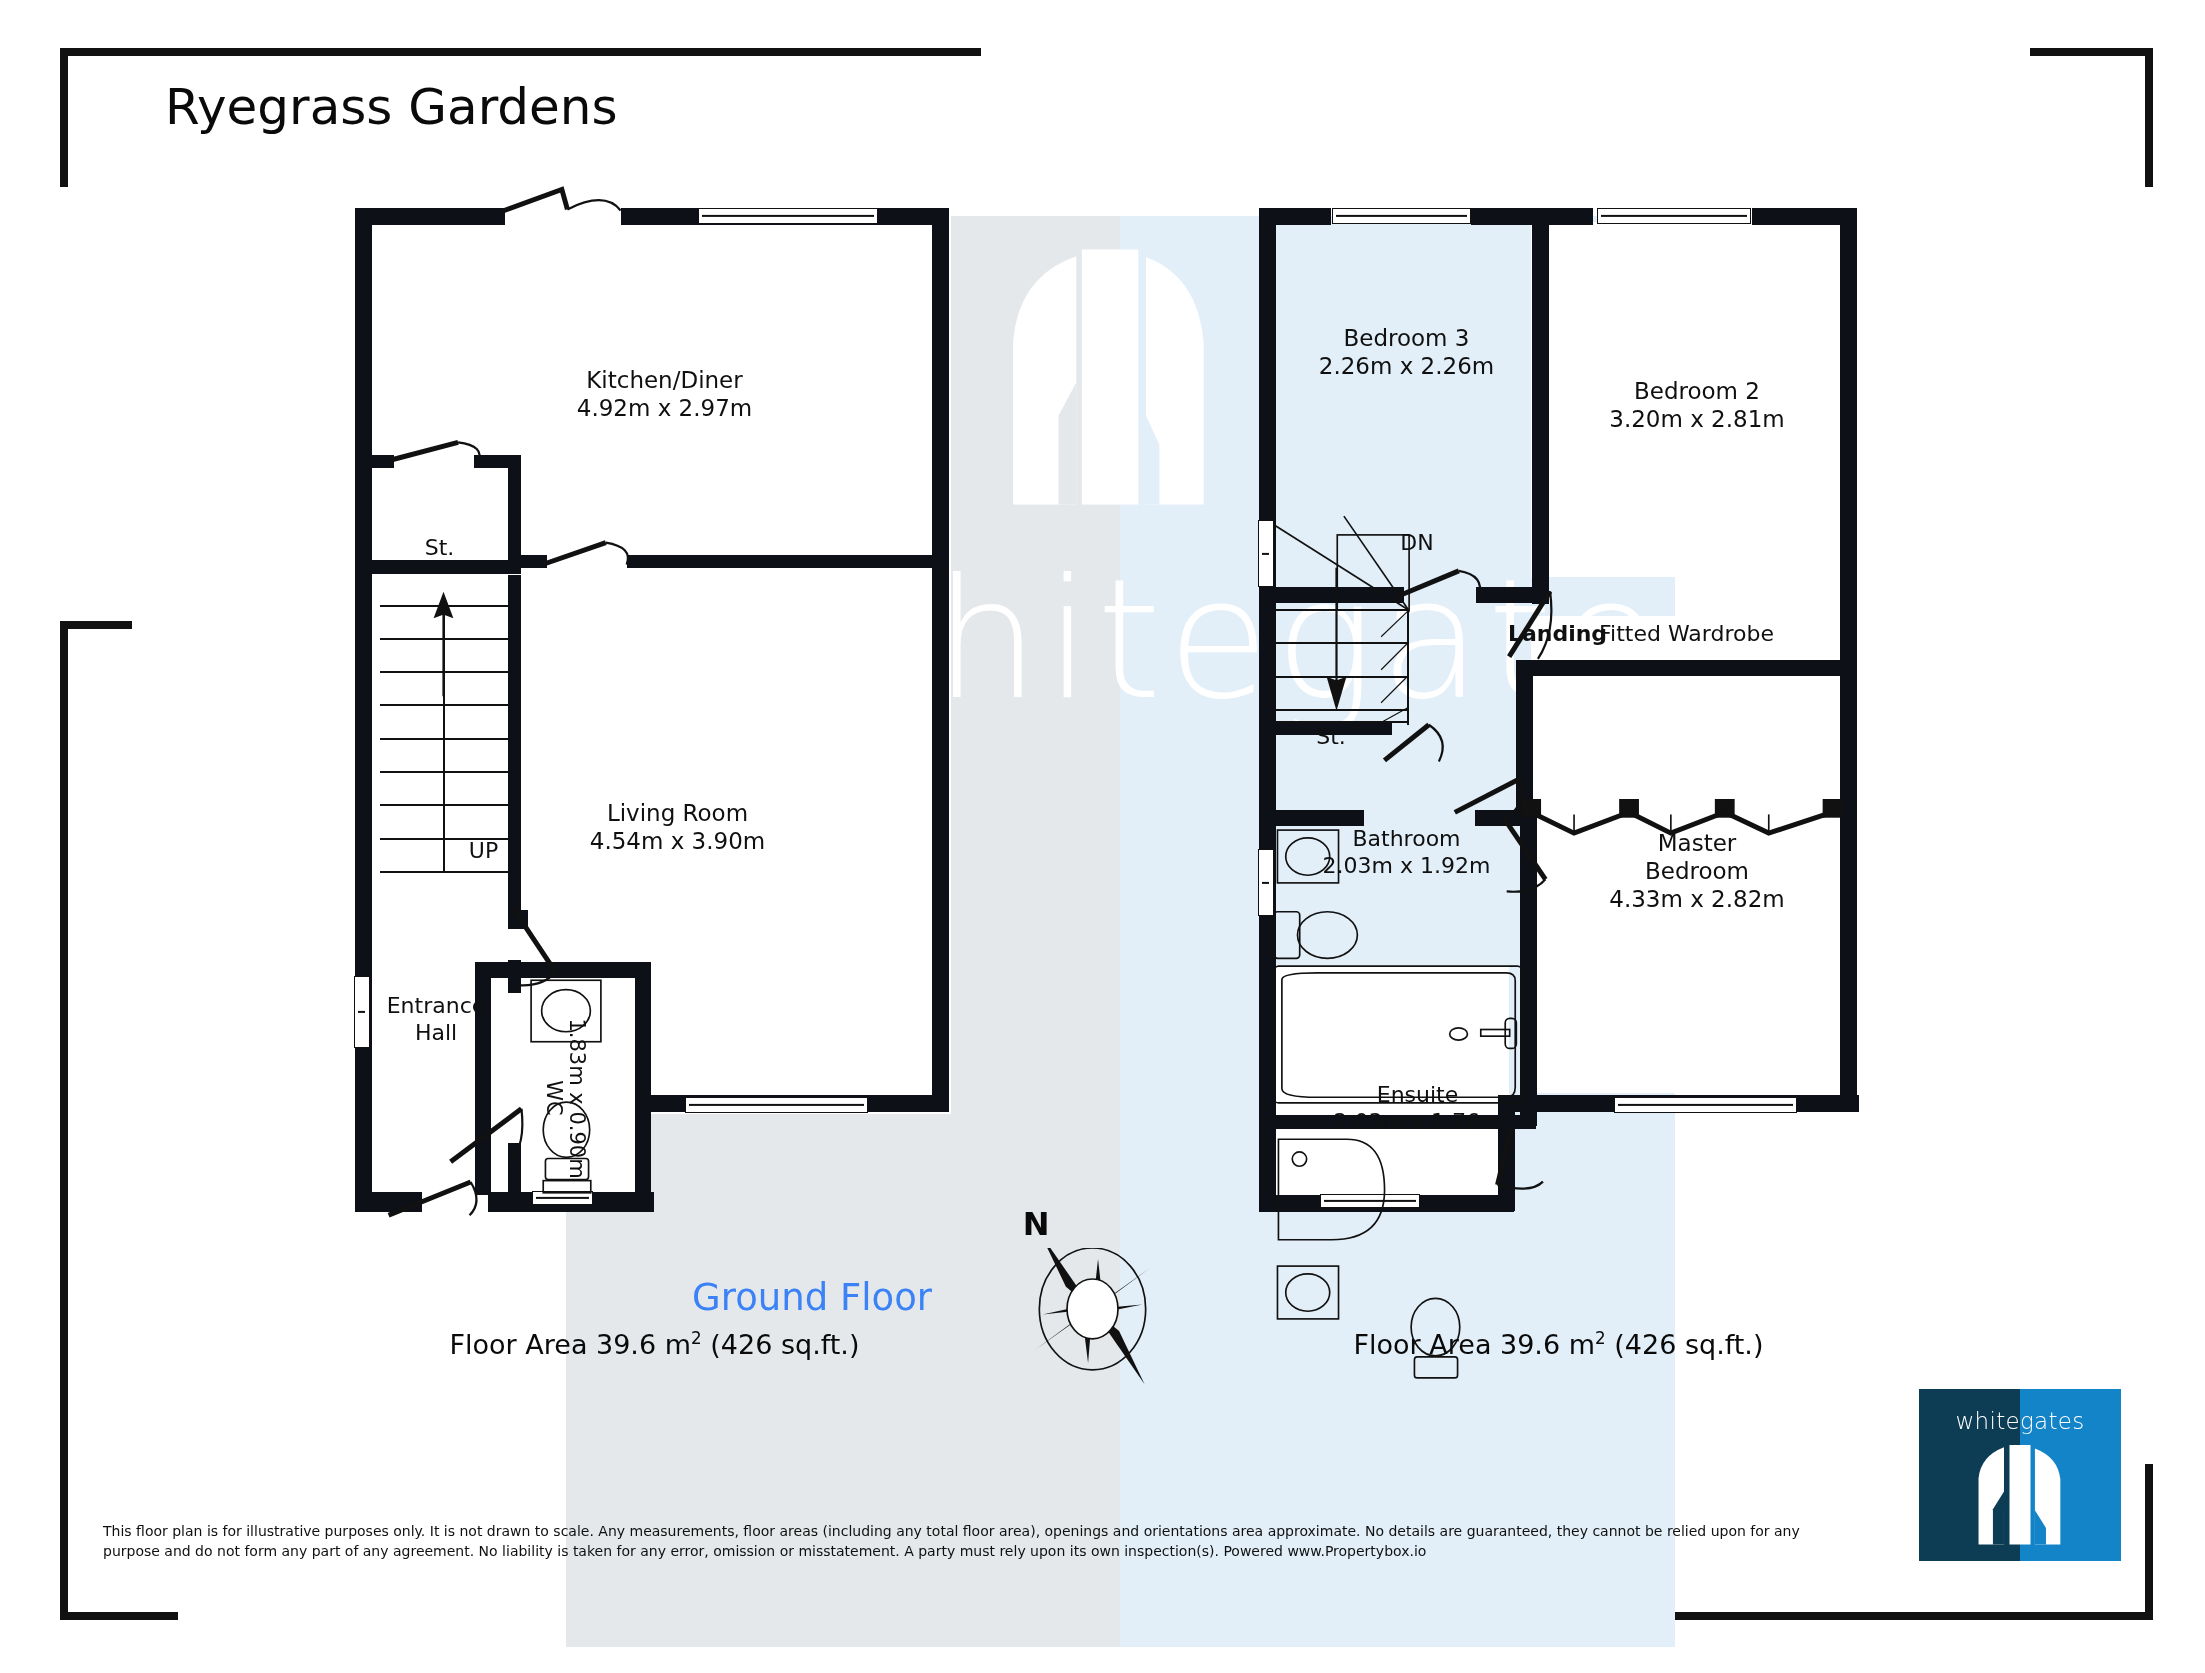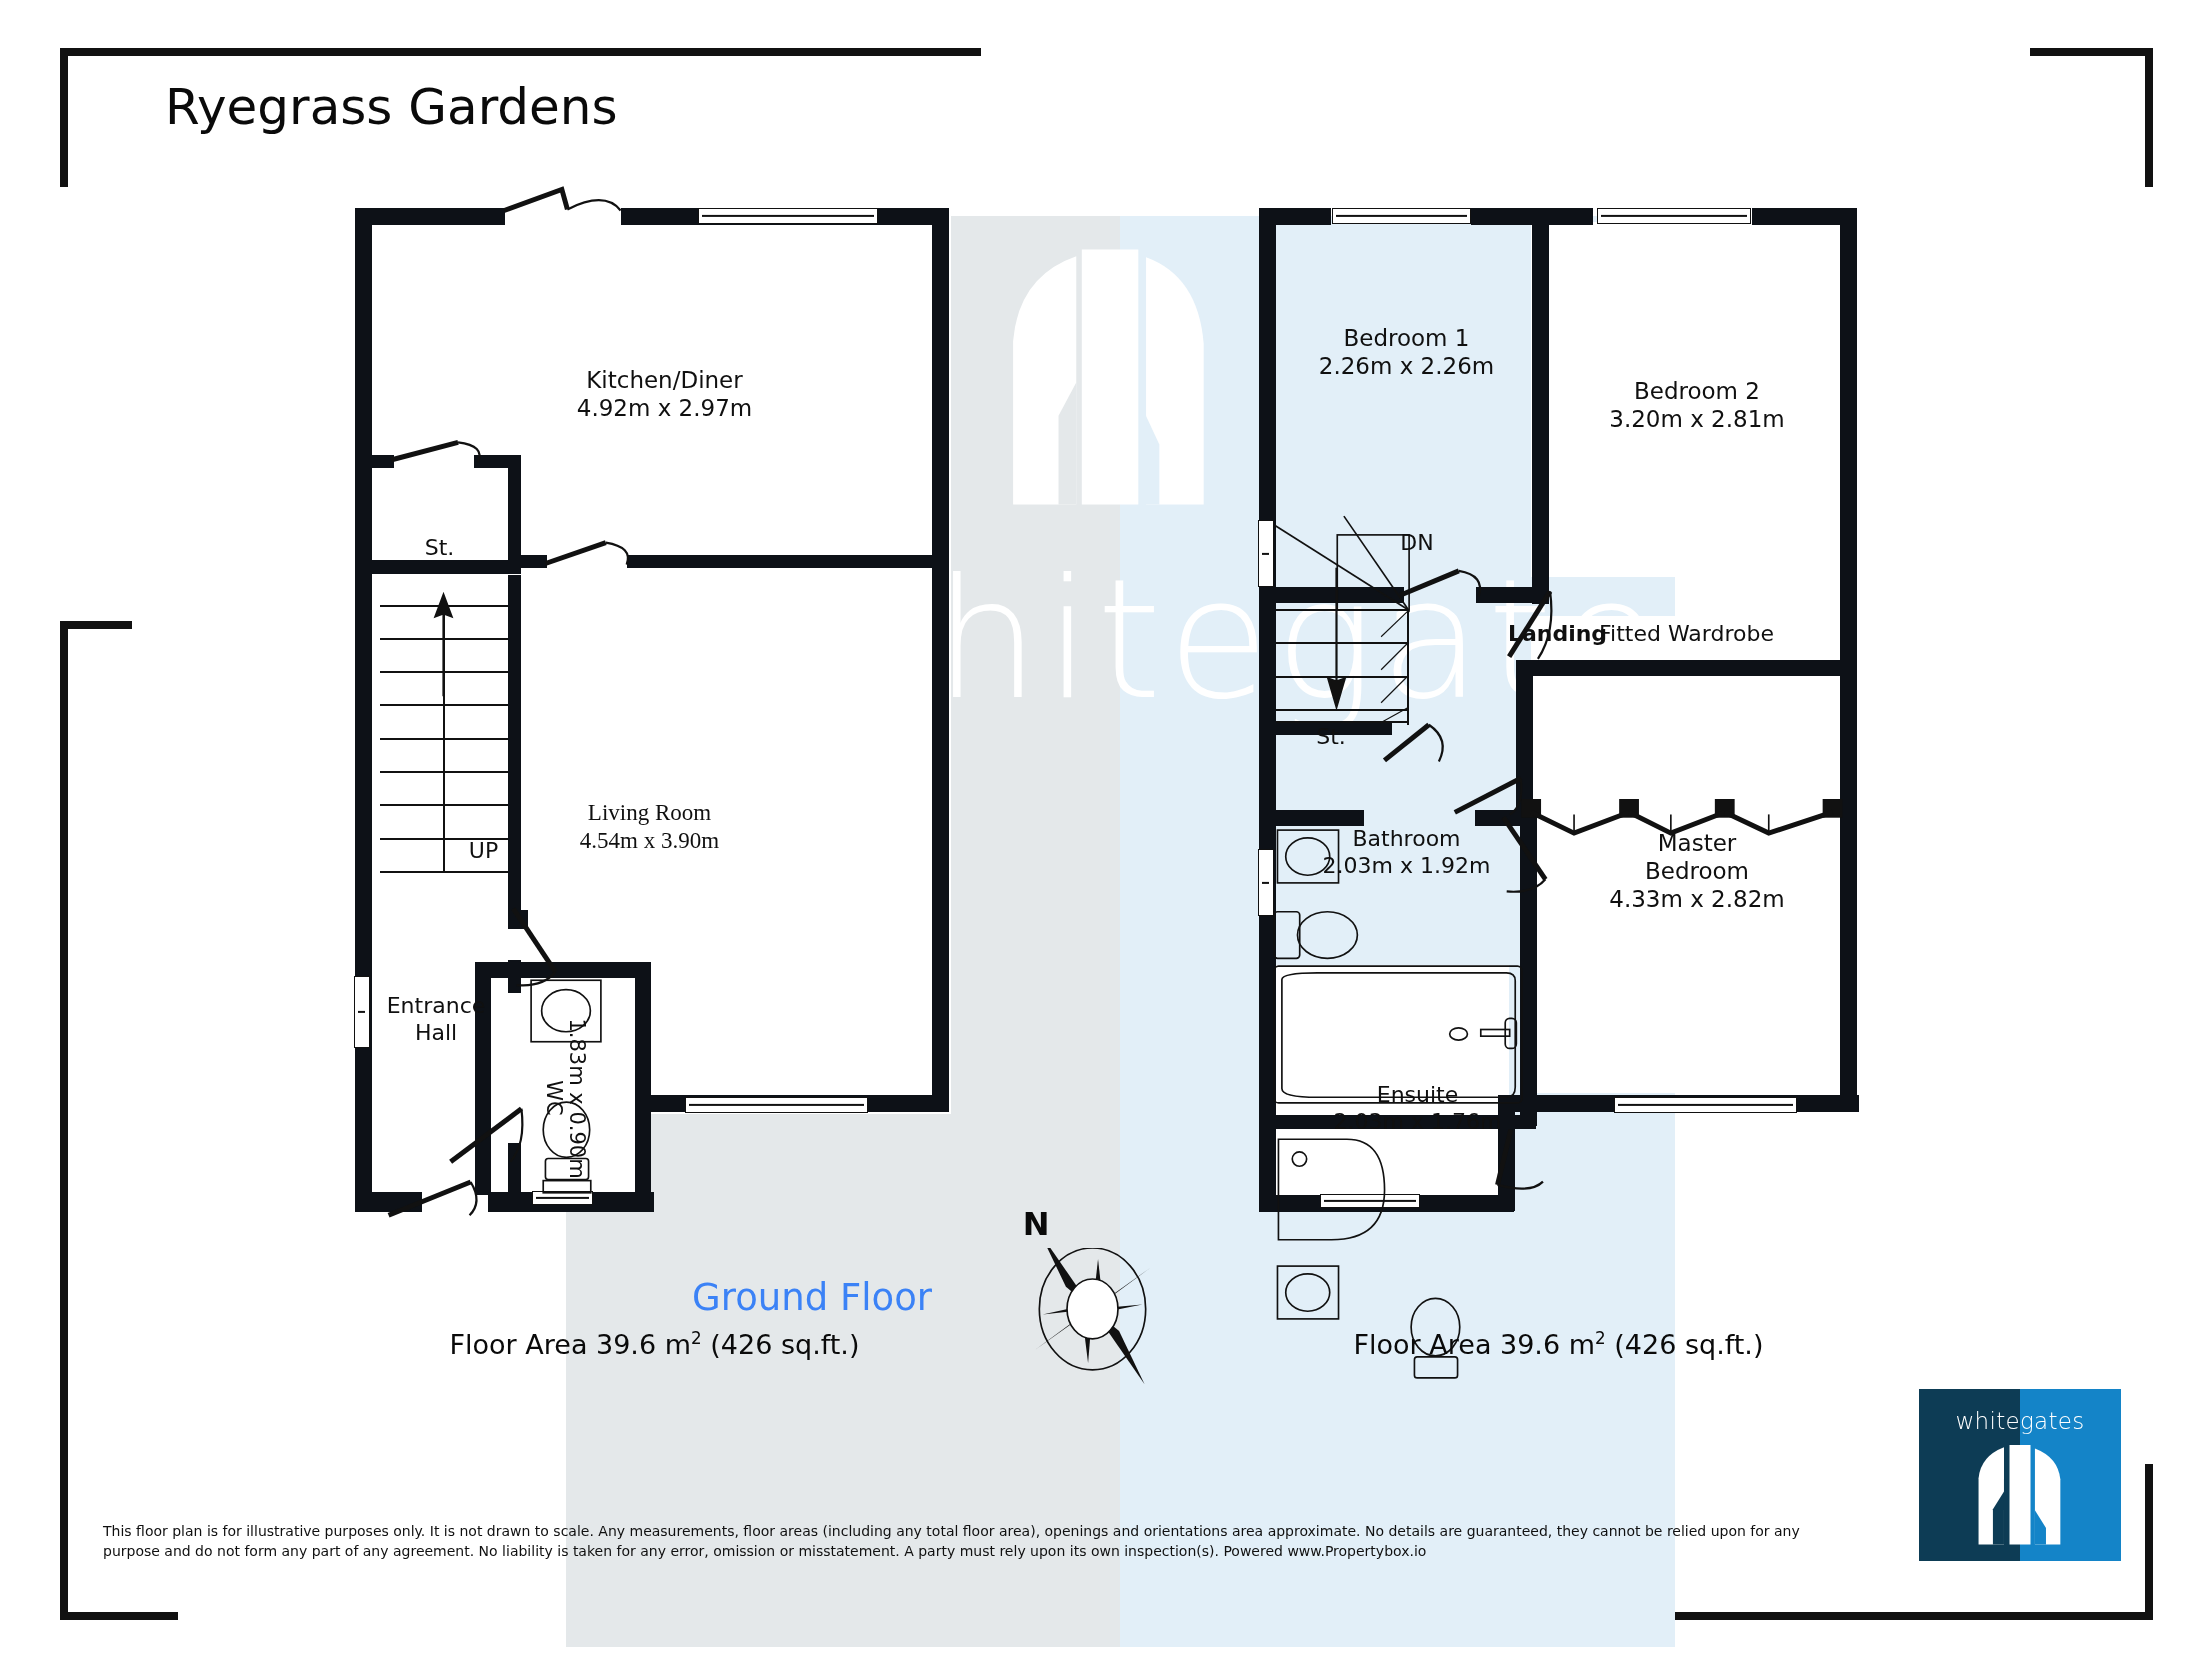--- a/index.html
+++ b/index.html
@@ -282,21 +282,21 @@
           <rect x="26" y="104" width="78" height="38" rx="5" fill="none" stroke="#111" stroke-width="3"></rect>
           <rect x="22" y="144" width="86" height="22" fill="none" stroke="#111" stroke-width="3"></rect>
         </svg>
       </div>
     </div>
 
     <div class="lbl big" style="left:415px;top:366px;width:499px;">
       <div>Kitchen/Diner</div>
       <div>4.92m x 2.97m</div>
     </div>
-    <div class="lbl big" style="left:400px;top:799px;width:499px;font-family:Liberation Serif, serif;">
+    <div class="lbl big" style="left:428px;top:799px;width:499px;">
       <div>Living Room</div>
       <div>4.54m x 3.90m</div>
     </div>
     <div class="lbl" style="left:361px;top:993px;width:150px;text-align:center;">
       <div>Entrance</div>
       <div>Hall</div>
     </div>
     <div class="lbl" style="left:373px;top:535px;width:133px;">St.</div>
     <div class="lbl" style="left:373px;top:838px;width:133px;padding-left:44px;">UP</div>
     <div class="lbl rot sm" style="left:566px;top:998px;width:200px;">
@@ -462,21 +462,21 @@
       </div>
       <div class="door" style="left:1400px;top:1295px;">
         <svg width="72" height="94" viewBox="0 0 130 170">
           <ellipse cx="64" cy="58" rx="44" ry="52" fill="none" stroke="#111" stroke-width="3"></ellipse>
           <rect x="26" y="112" width="78" height="38" rx="5" fill="none" stroke="#111" stroke-width="3"></rect>
         </svg>
       </div>
     </div>
 
     <div class="lbl big" style="left:1276px;top:324px;width:261px;">
-      <div>Bedroom 1</div>
+      <div>Bedroom 3</div>
       <div>2.26m x 2.26m</div>
     </div>
     <div class="lbl big" style="left:1547px;top:377px;width:300px;">
       <div>Bedroom 2</div>
       <div>3.20m x 2.81m</div>
     </div>
     <div class="lbl big" style="left:1547px;top:829px;width:300px;">
       <div>Master</div>
       <div>Bedroom</div>
       <div>4.33m x 2.82m</div>

